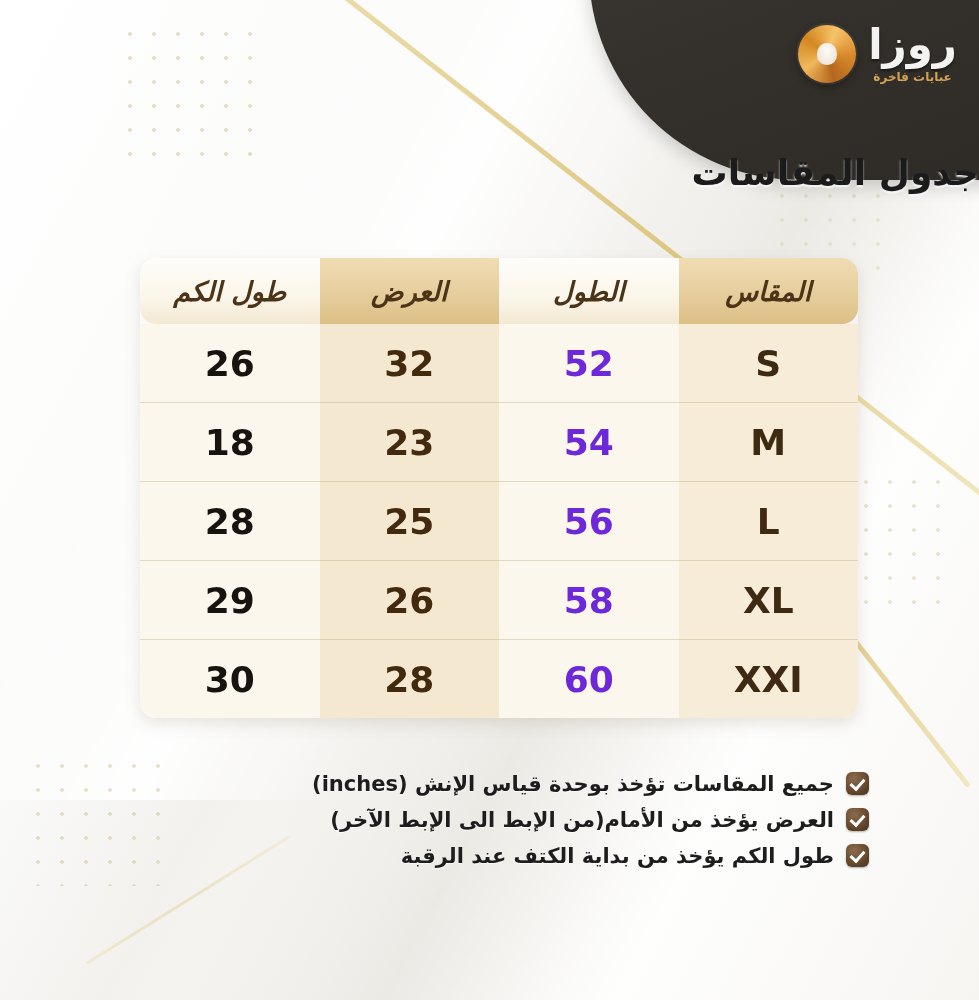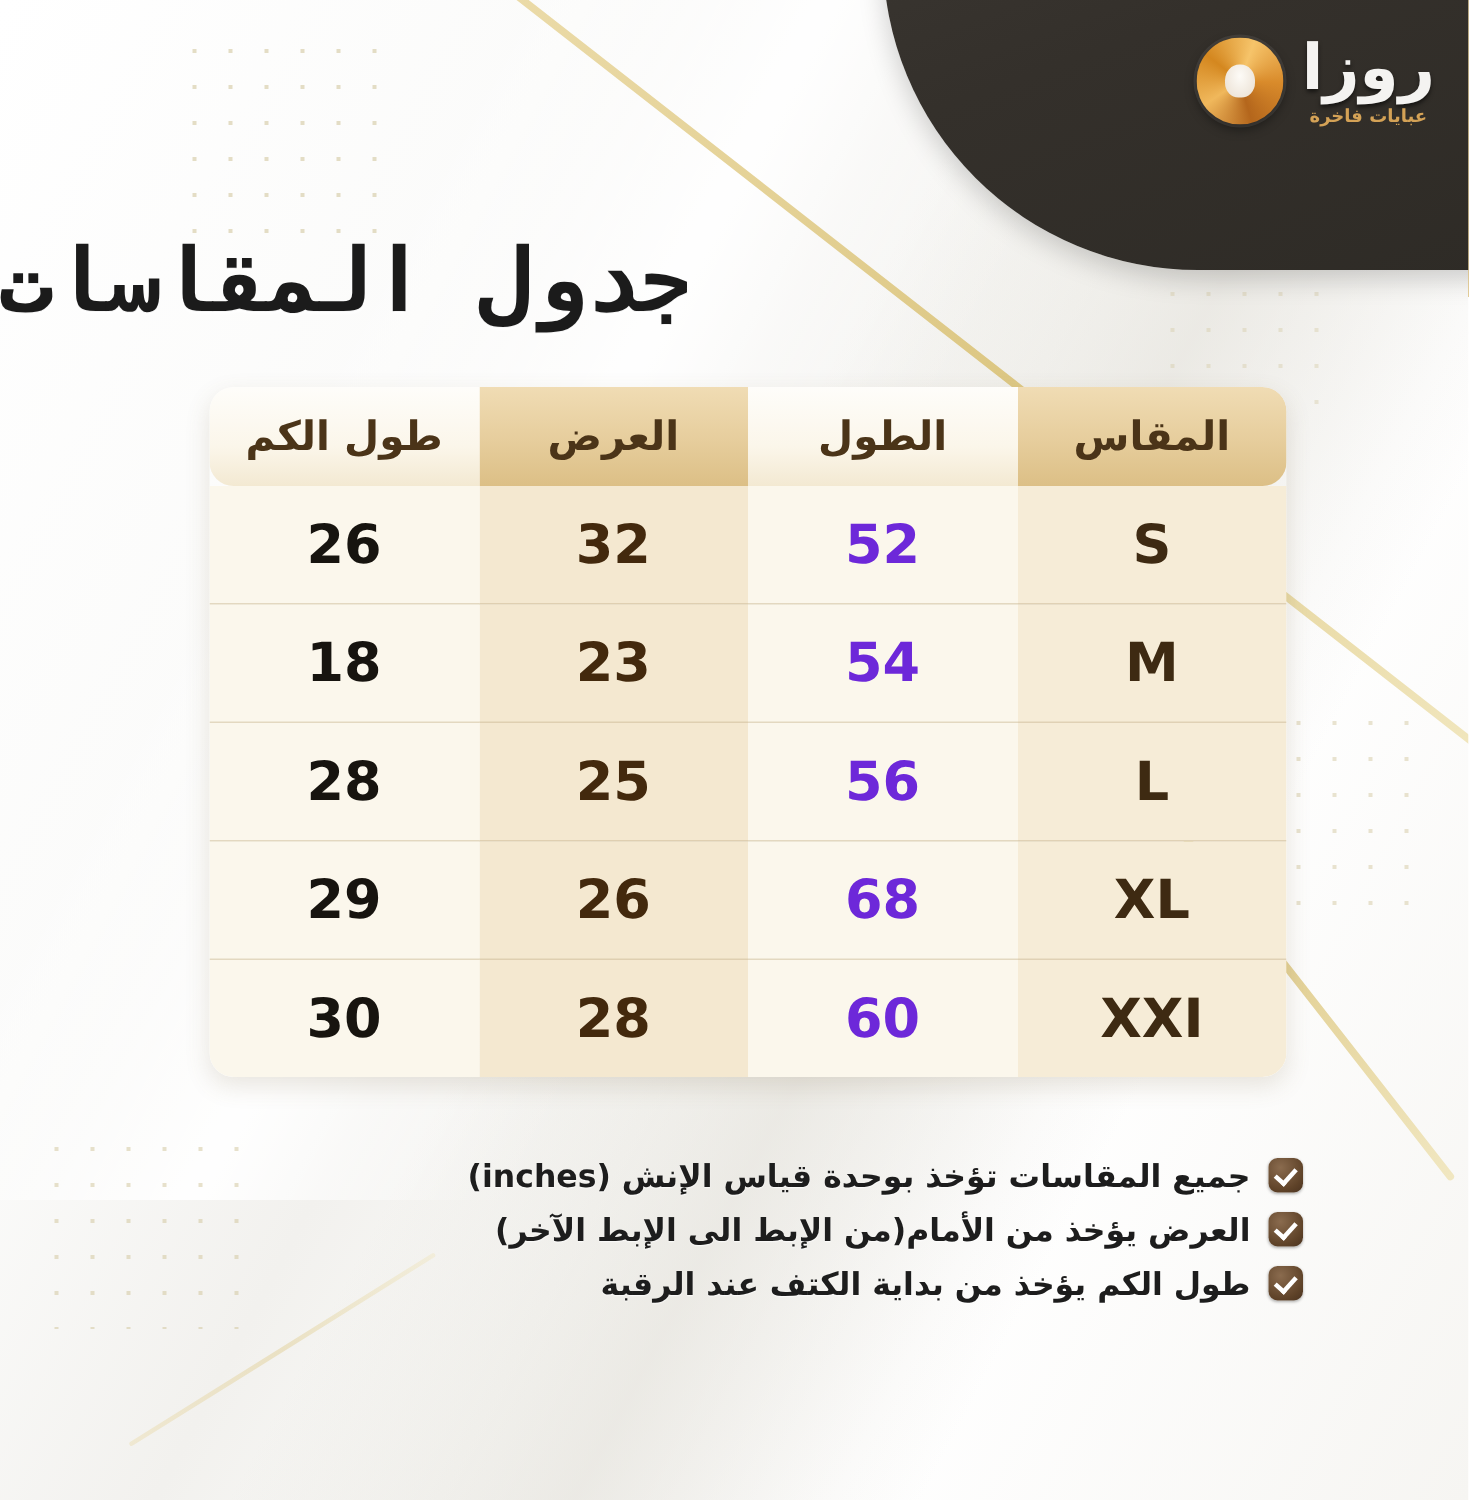--- a/index.html
+++ b/index.html
@@ -83,36 +83,35 @@
     position:relative;
   }
   .logo-mark:after{
     content:"";position:absolute;left:50%;top:50%;transform:translate(-50%,-50%);
     width:20px;height:22px;border-radius:48% 48% 45% 45%;
     background:radial-gradient(ellipse at 50% 35%,#fdfbf7,#e9ded0);
   }
 
   
   .title{
-    position:absolute;left:0;right:0;top:152px;text-align:left;
-    font-size:59px;font-weight:700;color:#1b1b1b;
+    position:absolute;left:0;right:0;top:152px;text-align:right;
+    font-size:36px;font-weight:700;color:#1b1b1b;
     text-shadow:0 2px 2px rgba(255,255,255,.9),0 1px 0 rgba(0,0,0,.25);
-    font-family:Liberation Mono, monospace;
   }
 
   
   .table-wrap{
     position:absolute;left:140px;top:258px;width:718px;
     border-radius:16px;overflow:hidden;
     box-shadow:0 6px 16px rgba(120,100,60,.16);
   }
   table{border-collapse:collapse;width:100%;table-layout:fixed;direction:rtl;}
   thead th{
     height:64px;font-size:27px;font-weight:700;color:#4b3418;
-    text-align:center;vertical-align:middle;
+    text-align:center;vertical-align:middle;font-style:italic;
   }
   thead th.h-dark{background:linear-gradient(180deg,#f0dcb4 0%,#e6cd9c 55%,#dcbf86 100%);}
   thead th.h-light{background:linear-gradient(180deg,#fefdfa 0%,#fbf6ea 60%,#f3e9d2 100%);}
   thead th:first-child{border-top-right-radius:16px;border-bottom-right-radius:16px;}
   thead th:last-child{border-top-left-radius:16px;border-bottom-left-radius:16px;}
 
   tbody td{
     height:76px;font-size:36px;font-weight:700;text-align:center;vertical-align:middle;
     border-top:1px solid rgba(198,178,140,.45);
   }
@@ -200,21 +199,21 @@
           <td class="c-slv">18</td>
         </tr>
         <tr>
           <td class="c-size">L</td>
           <td class="c-len">56</td>
           <td class="c-wid">25</td>
           <td class="c-slv">28</td>
         </tr>
         <tr>
           <td class="c-size">XL</td>
-          <td class="c-len">68</td>
+          <td class="c-len">58</td>
           <td class="c-wid">26</td>
           <td class="c-slv">29</td>
         </tr>
         <tr>
           <td class="c-size">XXI</td>
           <td class="c-len">60</td>
           <td class="c-wid">28</td>
           <td class="c-slv">30</td>
         </tr>
       </tbody>

